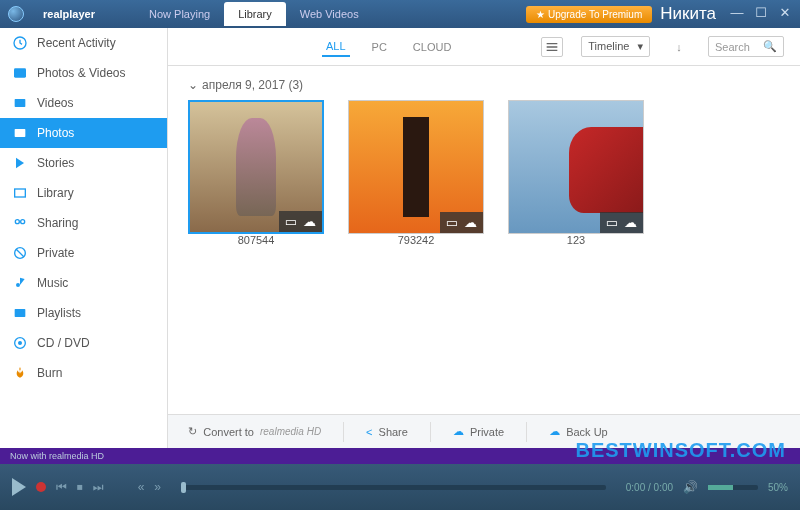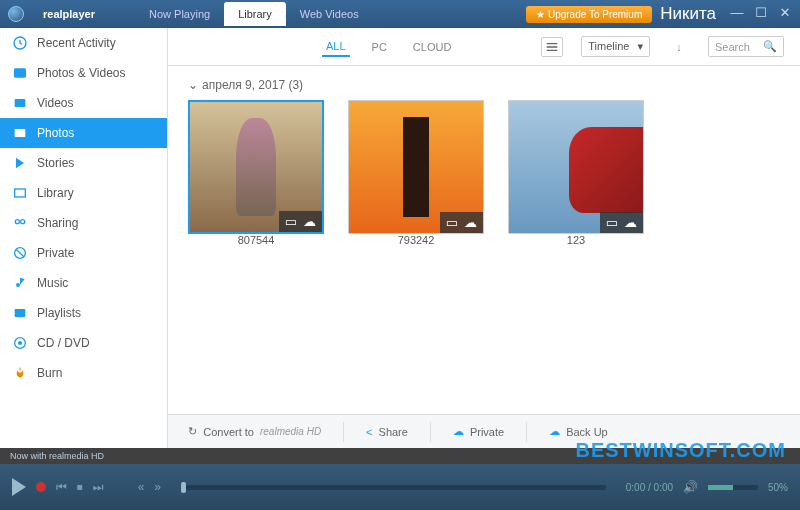--- a/index.html
+++ b/index.html
@@ -32,21 +32,21 @@
 .date-header{font-size:12px;color:#666;margin-bottom:8px;display:flex;align-items:center;gap:4px}
 .thumbs{display:flex;gap:24px}
 .thumb{width:136px}
 .thumb-img{width:136px;height:134px;border:1px solid #ccc;position:relative;overflow:hidden}
 .thumb.sel .thumb-img{border:2px solid #1e9cf0}
 .thumb-label{text-align:center;font-size:11px;color:#555;margin-top:0}
 .thumb-overlay{position:absolute;bottom:0;right:0;background:rgba(50,50,50,.8);padding:3px 6px;display:flex;gap:6px;color:#fff;font-size:13px}
 .bottom-toolbar{height:34px;background:#f4f6f8;border-top:1px solid #ddd;display:flex;align-items:center;padding:0 12px;gap:14px;font-size:11px;color:#666}
 .bt-item{display:flex;align-items:center;gap:6px;cursor:pointer;padding:4px 8px}
 .bt-sep{width:1px;height:20px;background:#ddd}
-.nowwith{height:16px;background:#404040;font-size:9px;color:#bcd;padding:0 10px;display:flex;align-items:center}
+.nowwith{height:16px;background:#4c1d95;font-size:9px;color:#bcd;padding:0 10px;display:flex;align-items:center}
 .player-bar{height:46px;background:linear-gradient(#375a78,#294860);display:flex;align-items:center;padding:0 12px;gap:10px;color:#9bc}
 .pb-play{width:0;height:0;border-left:14px solid #9bc;border-top:9px solid transparent;border-bottom:9px solid transparent;cursor:pointer}
 .pb-rec{width:10px;height:10px;background:#c33;border-radius:50%;cursor:pointer}
 .pb-btn{cursor:pointer;font-size:12px;opacity:.7}
 .pb-slider{flex:1;height:5px;background:#223d52;border-radius:2px;position:relative;margin:0 10px}
 .pb-thumb{position:absolute;left:0;top:-3px;width:5px;height:11px;background:#9bc;border-radius:2px}
 .pb-time{font-size:10px;color:#7aa}
 .vol-bar{width:50px;height:5px;background:#223d52;border-radius:2px;position:relative}
 .vol-fill{position:absolute;left:0;top:0;height:100%;width:50%;background:#5a9}
 .watermark{position:absolute;right:14px;bottom:48px;font-size:20px;font-weight:bold;color:#1e9cf0;opacity:.9;letter-spacing:1px}

